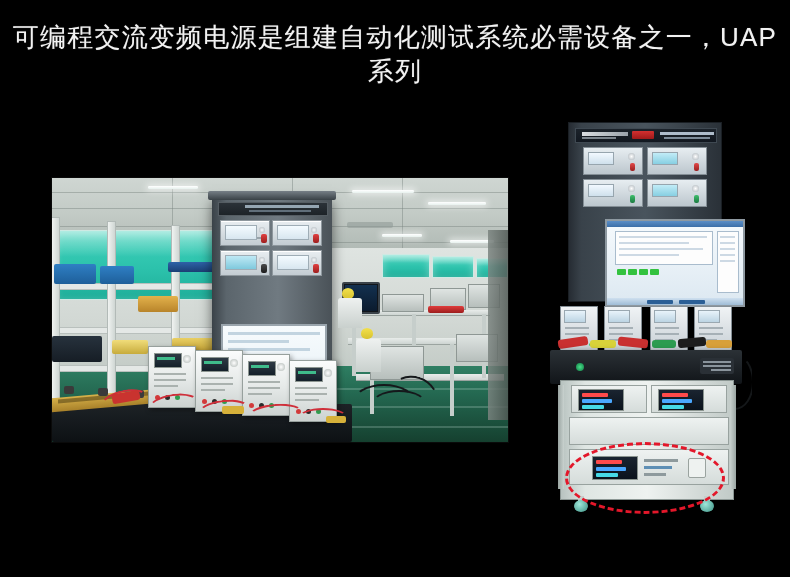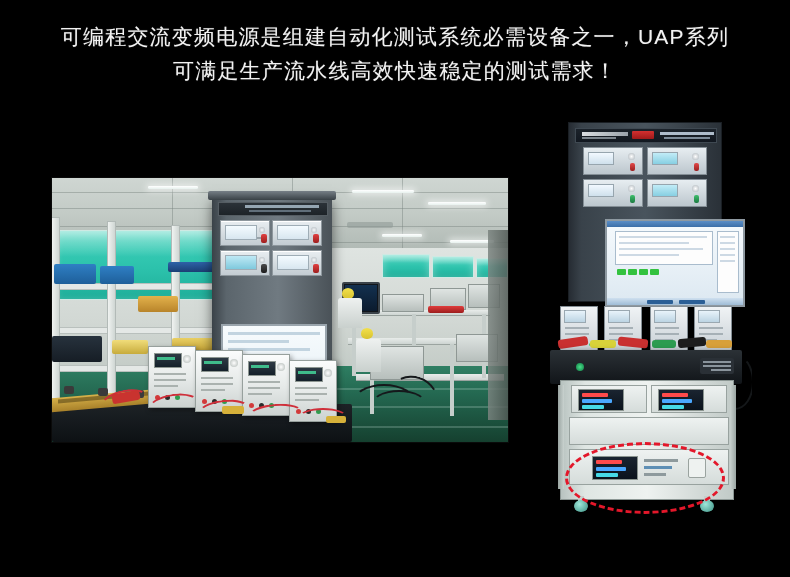--- a/index.html
+++ b/index.html
@@ -8,21 +8,21 @@
     width:790px;height:577px;overflow:hidden;position:relative;
     font-family:"Liberation Sans","DejaVu Sans",sans-serif;
     background:#030303;
   }
   #stage{position:absolute;inset:0;background:#000;}
 
   
   .headline{
     position:absolute;left:0;top:20px;width:790px;
     text-align:center;color:#f2f2f2;
-    font-size:21px;line-height:34px;letter-spacing:1.2px;
+    font-size:26px;line-height:34px;letter-spacing:1.2px;
     font-weight:400;text-shadow:0 0 1px rgba(255,255,255,.35);
   }
   .headline .l2{display:block;}
 
   
   .photo-left{
     position:absolute;left:52px;top:178px;width:456px;height:264px;
     overflow:hidden;background:#27312d;
     box-shadow:0 0 0 1px #0a0a0a;
   }
@@ -186,21 +186,20 @@
     box-sizing:border-box;pointer-events:none;
   }
 </style>
 </head>
 <body>
 
 <div id="stage">
 
   <div class="headline">
     <span class="l1">可编程交流变频电源是组建自动化测试系统必需设备之一，UAP系列</span>
-    <span class="l2">可满足生产流水线高效快速稳定的测试需求！</span>
   </div>
 
   <div class="photo-left" title="可编程交流变频电源机柜在自动化测试产线现场">
 
     <div class="pl-layer ceiling">
       <div class="ceil-line" style="left:0;top:14px;width:456px;"></div>
       <div class="ceil-line" style="left:0;top:30px;width:456px;"></div>
       <div class="ceil-line" style="left:0;top:48px;width:456px;"></div>
       <div class="ceil-line" style="left:0;top:64px;width:456px;"></div>
       <div class="ceil-line" style="left:120px;top:0;width:1px;height:78px;"></div>

